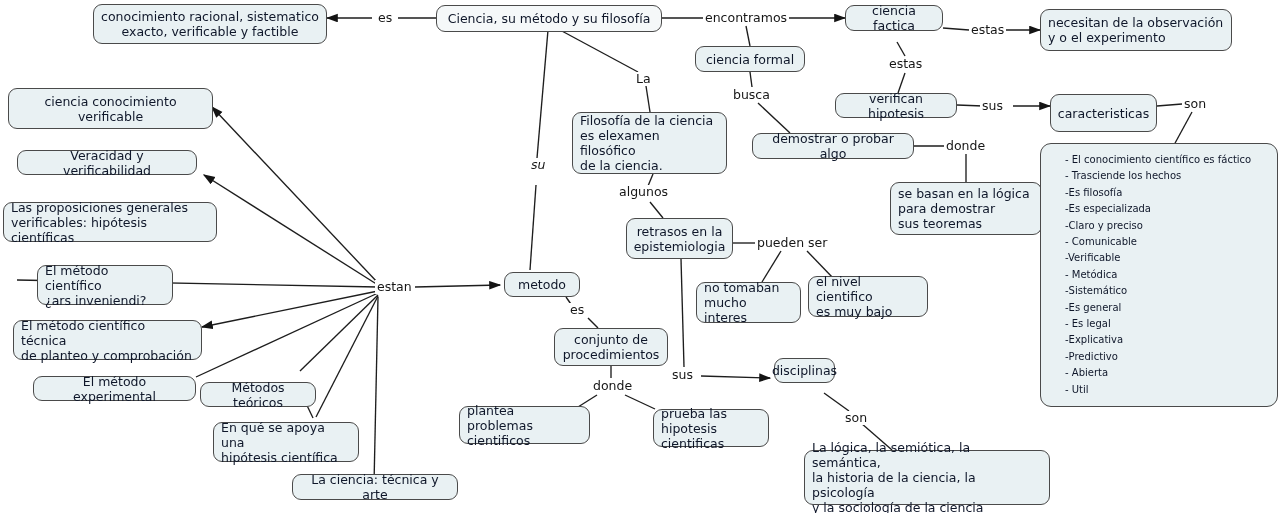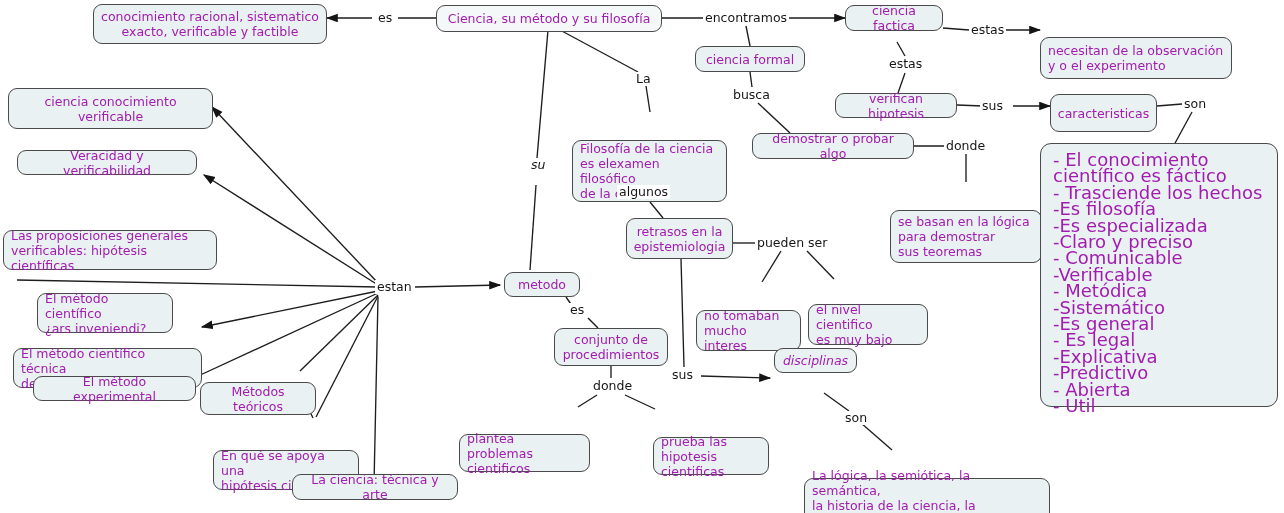--- a/index.html
+++ b/index.html
@@ -25,47 +25,46 @@
     width: 1284px;
     height: 513px;
     pointer-events: none;
   }
   .node {
     position: absolute;
     box-sizing: border-box;
     background: #e9f1f3;
     border: 1px solid #4a4a4a;
     border-radius: 9px;
-    color: #a21caf;
+    color: #0f172a;
     font-size: 12.5px;
     line-height: 15px;
     display: flex;
     align-items: center;
     justify-content: center;
     text-align: center;
     padding: 3px 7px;
     white-space: pre-line;
     z-index: 3;
   }
   .node.root {
     background: #f5f8f9;
   }
   .node.listbox {
     align-items: flex-start;
     justify-content: flex-start;
     text-align: left;
-    padding: 8px 12px;
+    padding: 8px 24px;
     border-radius: 11px;
     line-height: 16.4px;
-    font-size: 18px;
+    font-size: 10px;
   }
   .node.leftalign {
     text-align: left;
     justify-content: flex-start;
-    margin-top: 28px;
   }
   .linklabel {
     position: absolute;
     font-size: 12.5px;
     line-height: 14px;
     color: #161616;
     background: #ffffff;
     padding: 0 2px;
     white-space: nowrap;
     z-index: 4;
@@ -192,42 +191,42 @@
 
   <div class="node" style="left:554px; top:328px; width:114px; height:38px;">conjunto de
 procedimientos</div>
 
   <div class="node leftalign" style="left:459px; top:406px; width:131px; height:38px;">plantea problemas
  cientificos</div>
 
   <div class="node leftalign" style="left:653px; top:409px; width:116px; height:38px;">prueba las
  hipotesis cientificas</div>
 
-  <div class="node" style="left:774px; top:348px; width:83px; height:25px;font-style:italic;">disciplinas</div>
+  <div class="node" style="left:774px; top:358px; width:61px; height:25px;">disciplinas</div>
 
   <div class="node leftalign" style="left:804px; top:450px; width:246px; height:55px;">La lógica, la semiótica, la semántica,
  la historia de la ciencia, la psicología
 y la sociología de la ciencia</div>
 
   <div class="node" style="left:8px; top:88px; width:205px; height:41px;">ciencia conocimiento verificable</div>
 
   <div class="node" style="left:17px; top:150px; width:180px; height:25px;">Veracidad y verificabilidad</div>
 
   <div class="node leftalign" style="left:3px; top:202px; width:214px; height:40px;">Las proposiciones generales
 verificables: hipótesis científicas</div>
 
   <div class="node leftalign" style="left:37px; top:265px; width:136px; height:40px;">El método científico
 ¿ars inveniendi?</div>
 
   <div class="node leftalign" style="left:13px; top:320px; width:189px; height:40px;">El método científico técnica
 de planteo y comprobación</div>
 
   <div class="node" style="left:33px; top:376px; width:163px; height:25px;">El método experimental</div>
 
-  <div class="node" style="left:200px; top:382px; width:116px; height:33px;">Métodos teóricos</div>
+  <div class="node" style="left:200px; top:382px; width:116px; height:25px;">Métodos teóricos</div>
 
   <div class="node leftalign" style="left:213px; top:422px; width:146px; height:40px;">En qué se apoya una
 hipótesis científica</div>
 
   <div class="node" style="left:292px; top:474px; width:166px; height:26px;">La ciencia: técnica y arte</div>
 
   <div class="node listbox" style="left:1040px; top:143px; width:238px; height:264px; flex-direction:column;">
     <span>- El conocimiento científico es fáctico</span>
     <span>-  Trasciende los hechos</span>
     <span>-Es filosofía</span>

